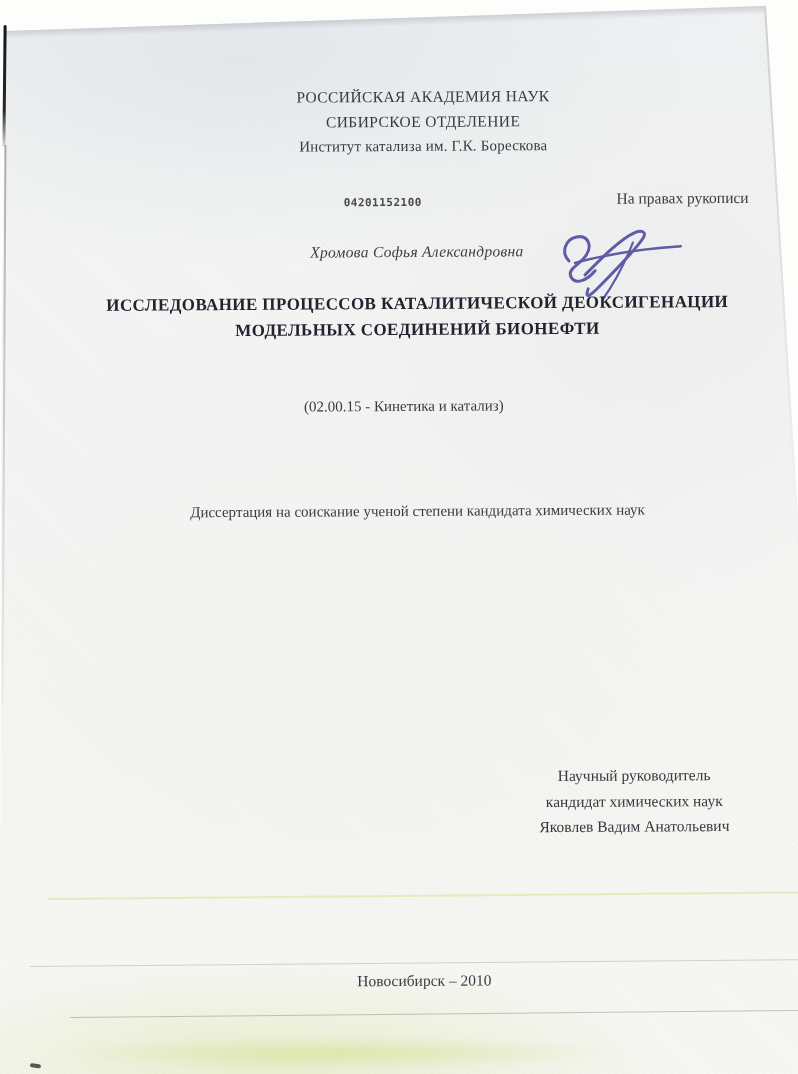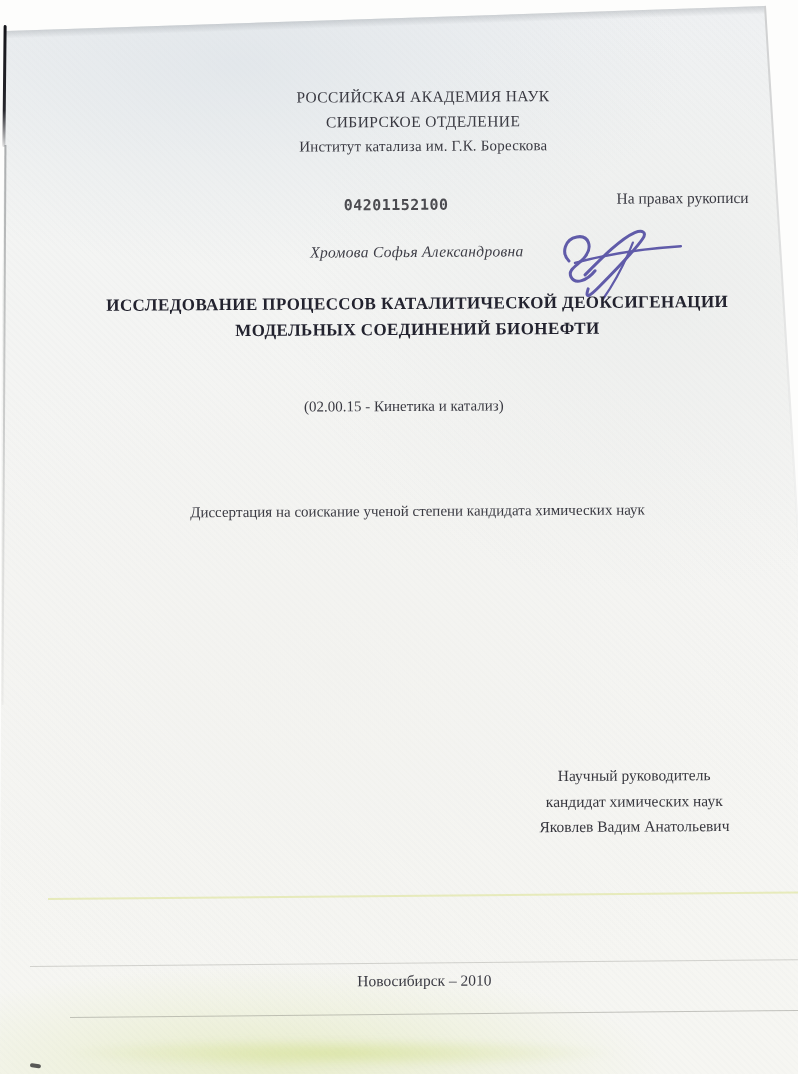--- a/index.html
+++ b/index.html
@@ -61,21 +61,21 @@
     position:absolute;left:0;top:0;width:798px;height:1074px;
     transform:rotate(-0.35deg);transform-origin:50% 40%;
     color:#36363e;
   }
   .line{position:absolute;white-space:nowrap;}
   .centered{text-align:center;}
   .header-block{left:125px;top:84px;width:600px;font-size:15.5px;line-height:25px;letter-spacing:0.4px;color:#3a3a42;}
   .header-block .inst{font-size:15px;letter-spacing:0.2px;}
   .reg-number{
     left:345px;top:196px;font-family:"DejaVu Sans Mono", monospace;
-    font-size:15px;letter-spacing:0.5px;color:#4b4b50;font-weight:bold;
+    font-size:11px;letter-spacing:0.5px;color:#4b4b50;font-weight:bold;
   }
   .manuscript-note{left:520px;top:191px;width:230px;text-align:right;font-size:15.5px;color:#3b3b43;}
   .author-line{left:168px;top:243px;width:500px;font-style:italic;font-size:15.5px;letter-spacing:0.3px;color:#3d3d46;}
   .sig{position:absolute;left:556px;top:224px;width:132px;height:92px;}
   .title-block{left:68px;top:291px;width:700px;font-weight:bold;font-size:17px;line-height:26px;letter-spacing:0.4px;color:#23232f;}
   .specialty-line{left:104px;top:398px;width:600px;font-size:15px;color:#3a3a42;}
   .degree-line{left:67px;top:503px;width:700px;font-size:15px;color:#3a3a42;}
   .supervisor-block{left:500px;top:764px;width:264px;font-size:15.5px;line-height:25.5px;color:#38383f;}
   .footer-line{left:121px;top:972px;width:600px;font-size:15.5px;color:#3a3a42;}
 </style>

